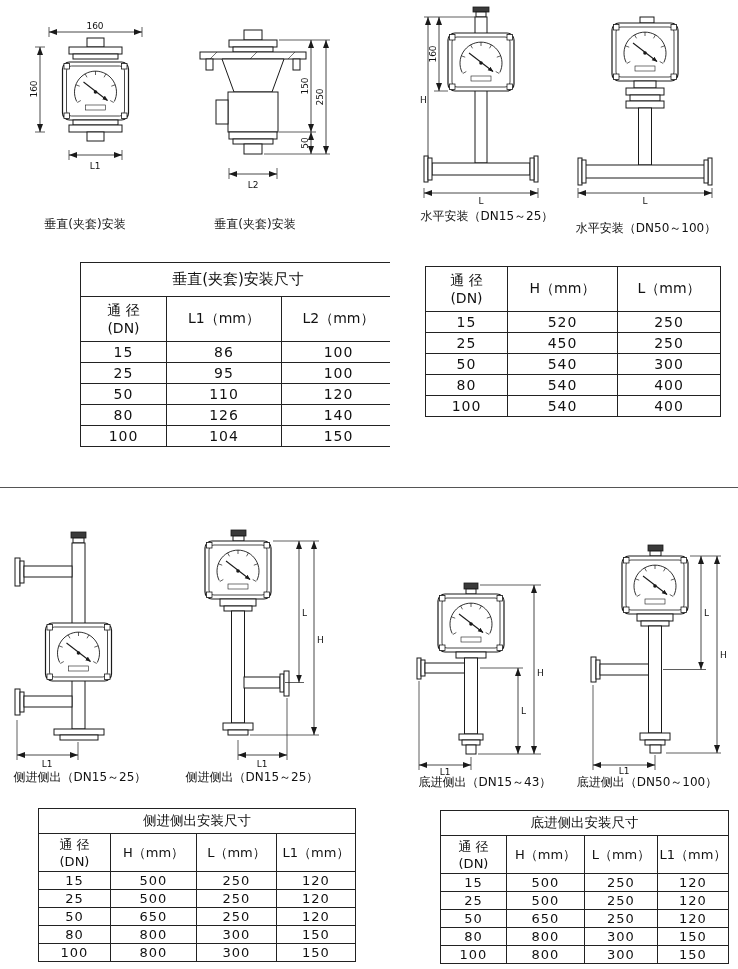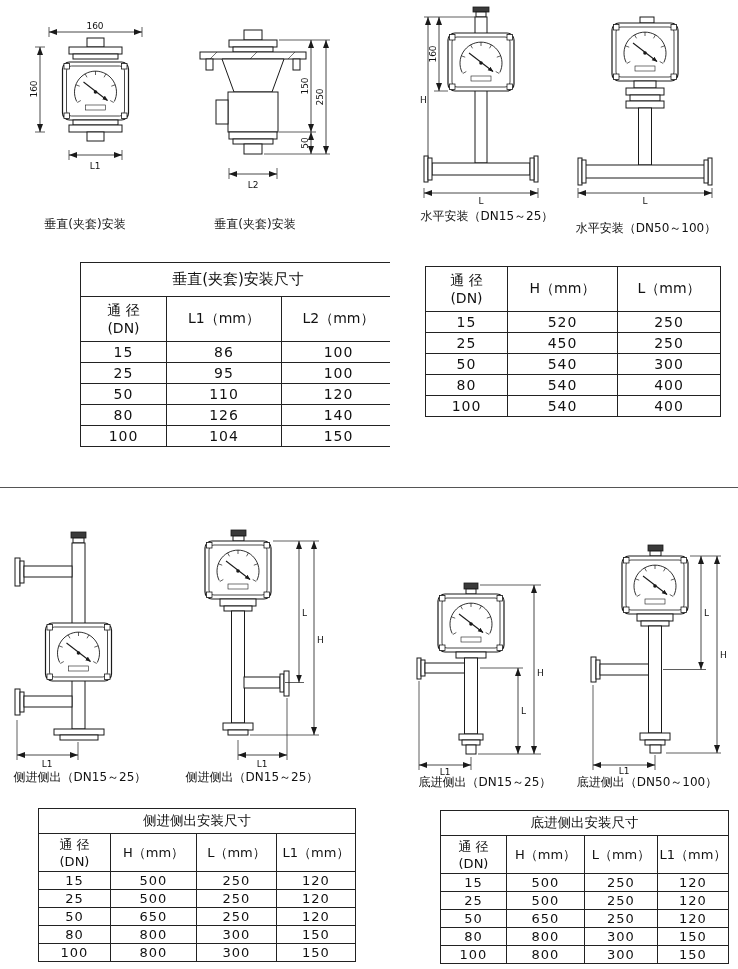--- a/index.html
+++ b/index.html
@@ -426,21 +426,21 @@
       <line class="dim" x1="141" y1="13" x2="141" y2="126.5" marker-start="url(#ae)" marker-end="url(#ae)"></line>
       <text class="dt" x="144" y="73">L</text>
       <line class="dim" x1="157" y1="13" x2="157" y2="210" marker-start="url(#ae)" marker-end="url(#ae)"></line>
       <text class="dt" x="160" y="115">H</text>
       <line class="ext" x1="33" y1="142" x2="33" y2="227"></line>
       <line class="ext" x1="95" y1="212" x2="95" y2="227"></line>
       <line class="dim" x1="33" y1="222" x2="95" y2="222" marker-start="url(#ae)" marker-end="url(#ae)"></line>
       <text class="dt" x="64" y="231" text-anchor="middle">L1</text>
     </svg>
 
-    <div class="caption cap1">底进侧出（DN15～25）</div>
+    <div class="caption cap1">底进侧出（DN15～43）</div>
     <div class="caption cap2">底进侧出（DN50～100）</div>
 
     <table class="dim-table t-sm tbl-br">
       <colgroup>
           <col style="width:66px">
           <col style="width:78px">
           <col style="width:73px">
           <col style="width:71px">
         </colgroup>
       <thead>

